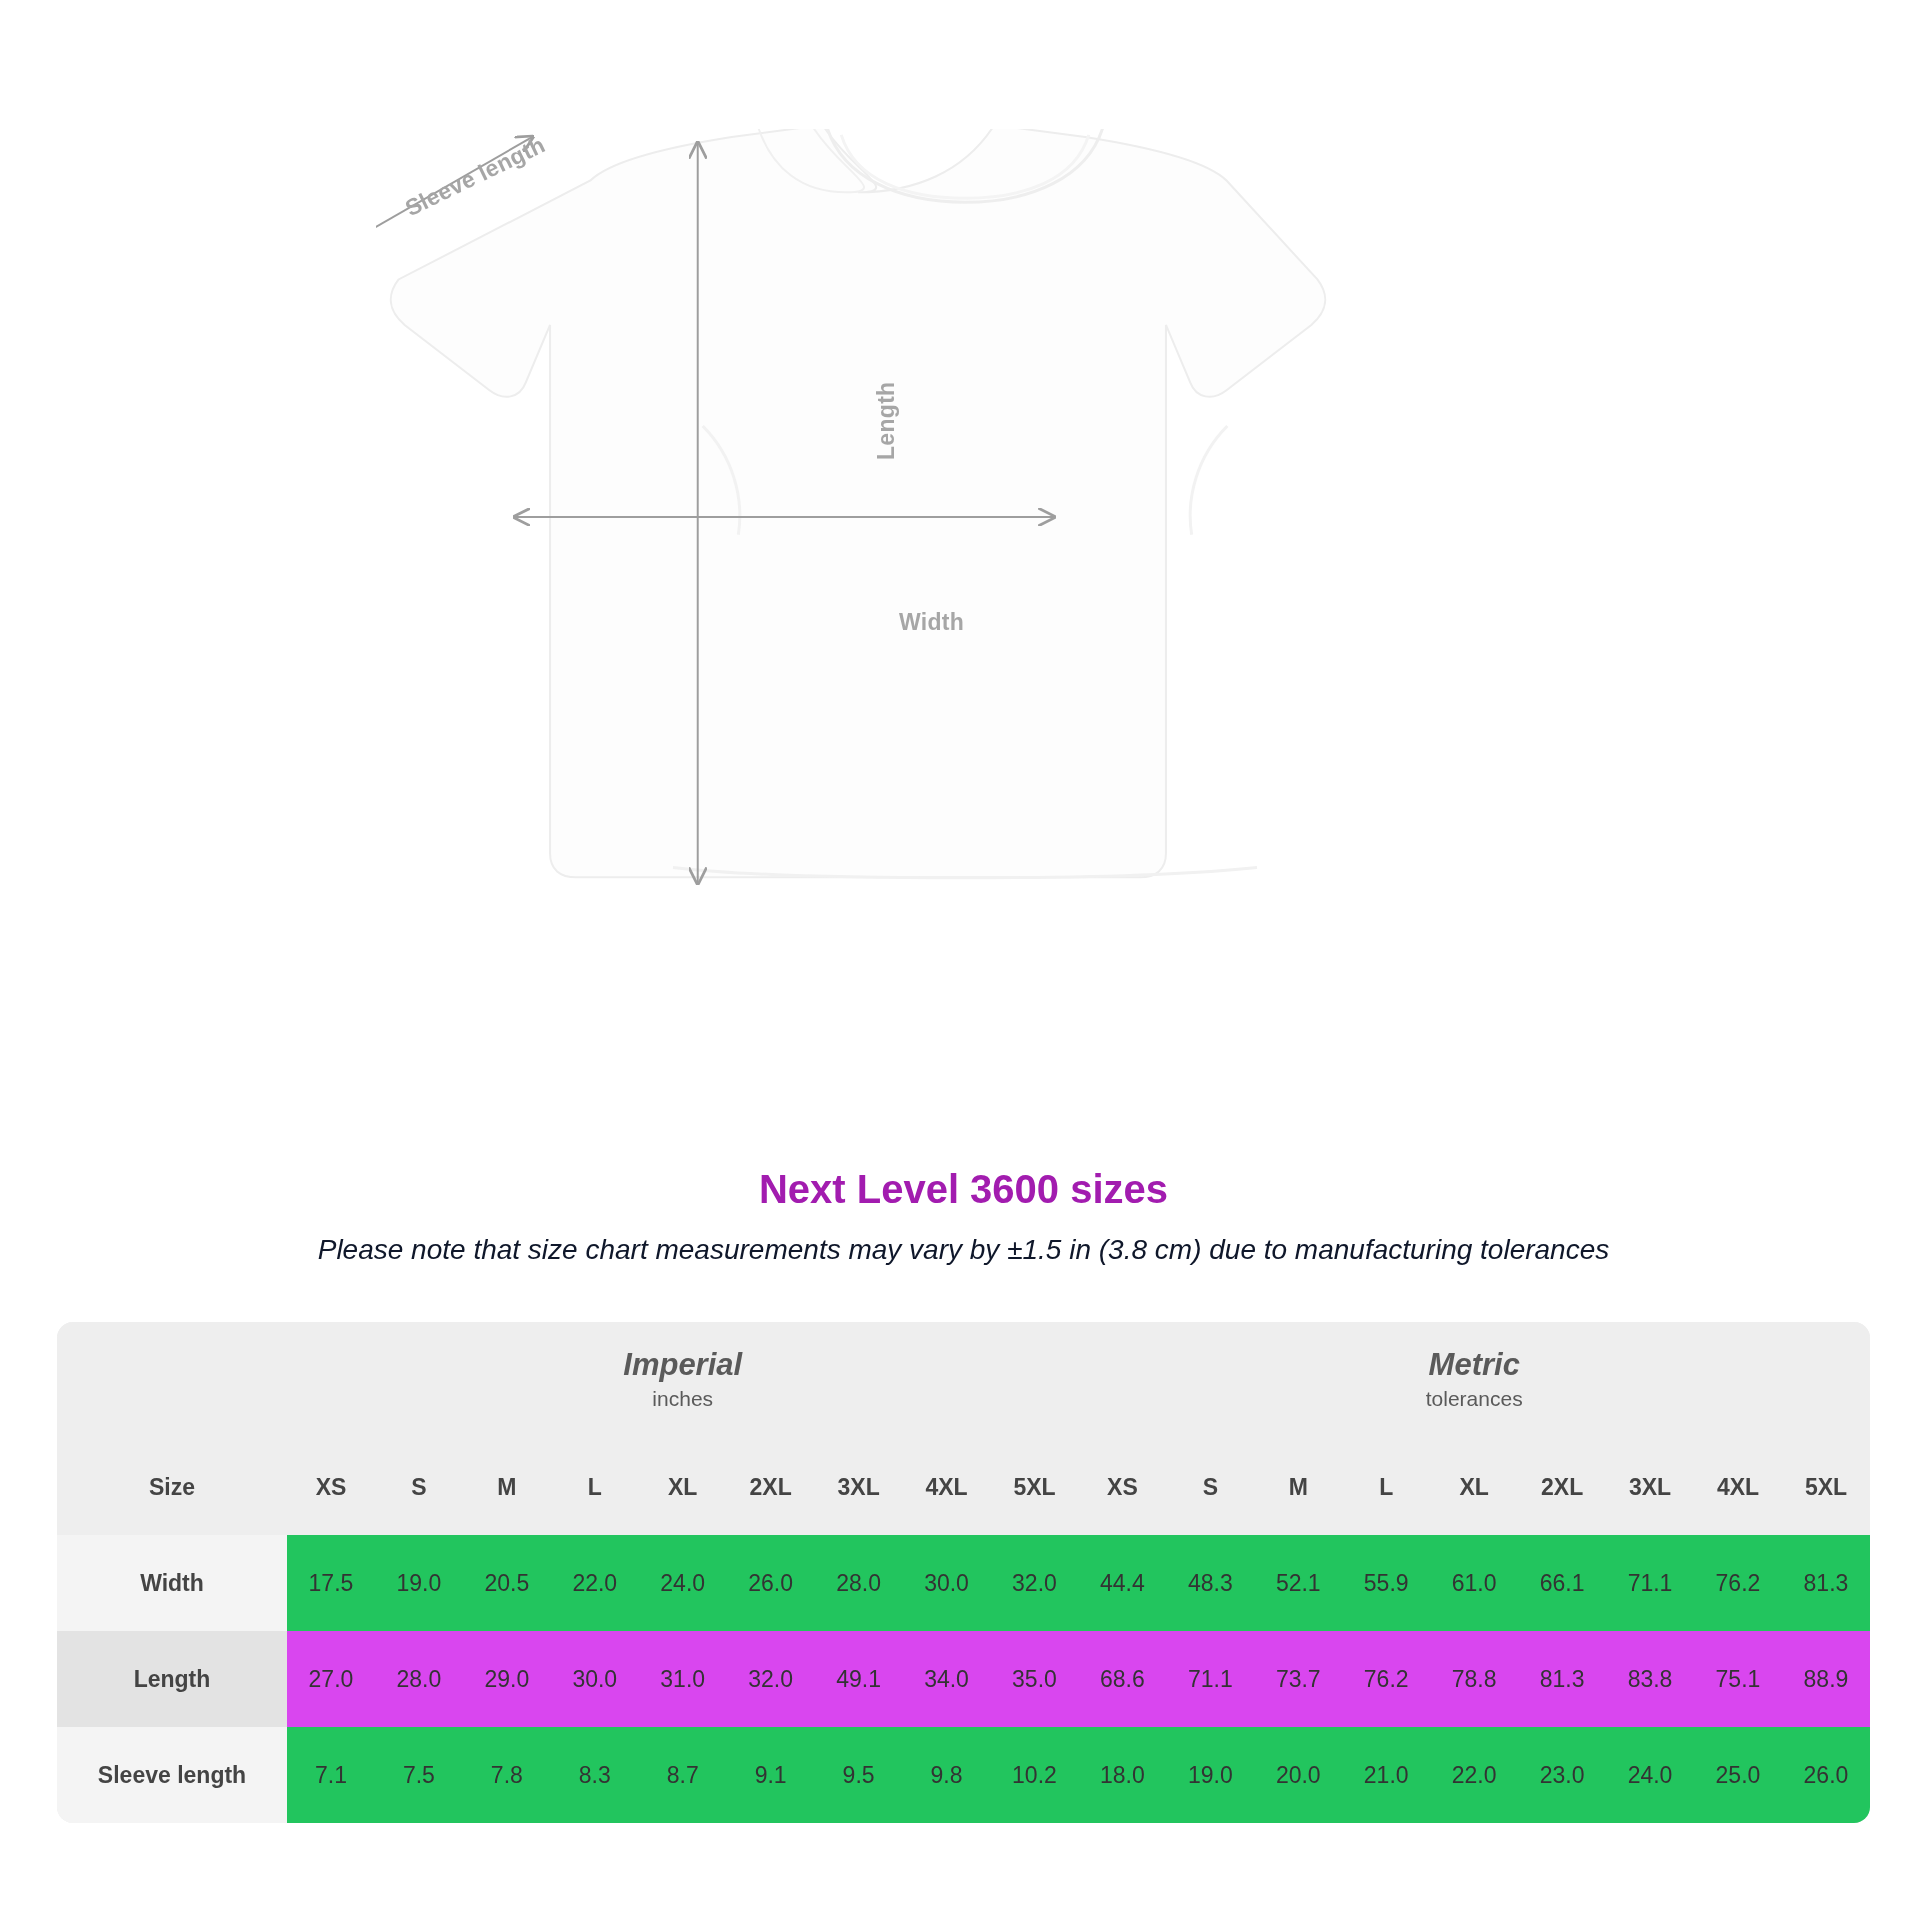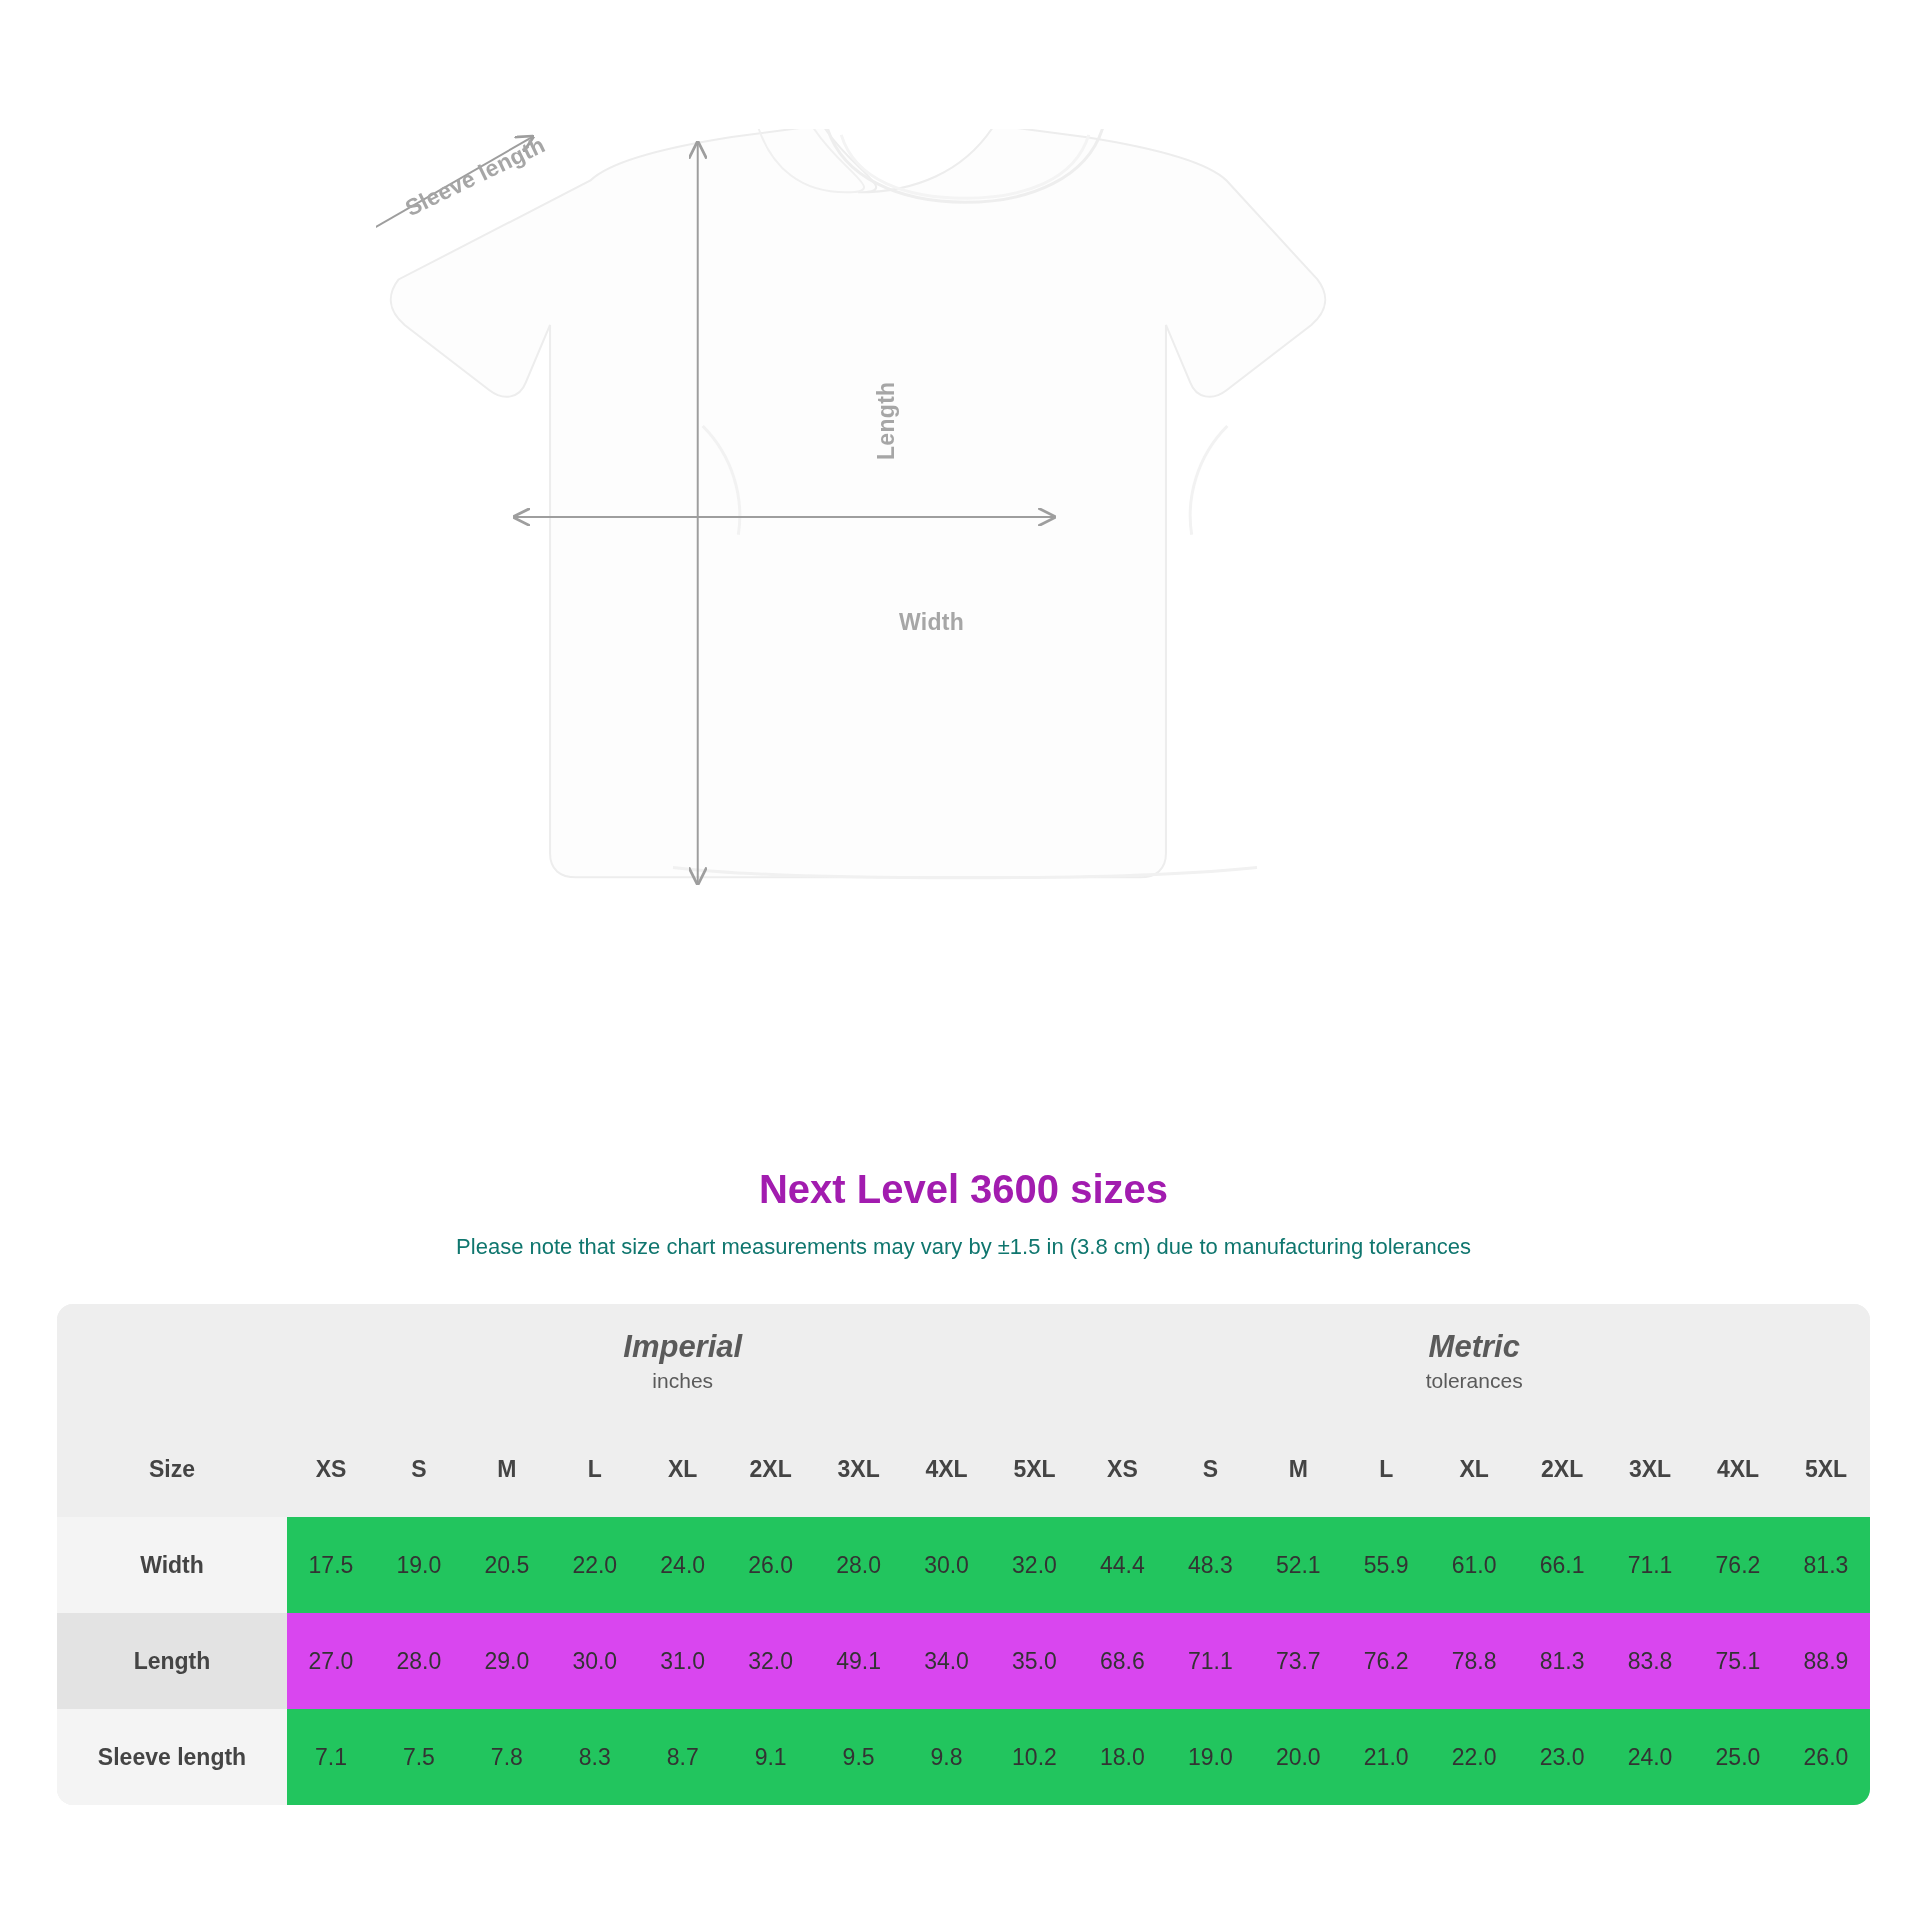--- a/index.html
+++ b/index.html
@@ -62,28 +62,29 @@
     text-align: center;
     margin-top: 28px;
   }
   .chart-title {
     font-size: 40px;
     font-weight: bold;
     color: #a21caf;
     margin: 0;
   }
   .chart-subtitle {
-    font-size: 22px;
-    color: #0f766e;
+    font-size: 28px;
+    font-style: italic;
+    color: #0f172a;
     margin: 22px 0 0 0;
   }
 
   
   .table-wrap {
-    margin: 44px 57px 0 57px;
+    margin: 56px 57px 0 57px;
     border-radius: 16px;
     overflow: hidden;
     background: #eeeeee;
   }
   table.size-table {
     width: 100%;
     border-collapse: collapse;
     table-layout: fixed;
   }
   table.size-table td, table.size-table th {

